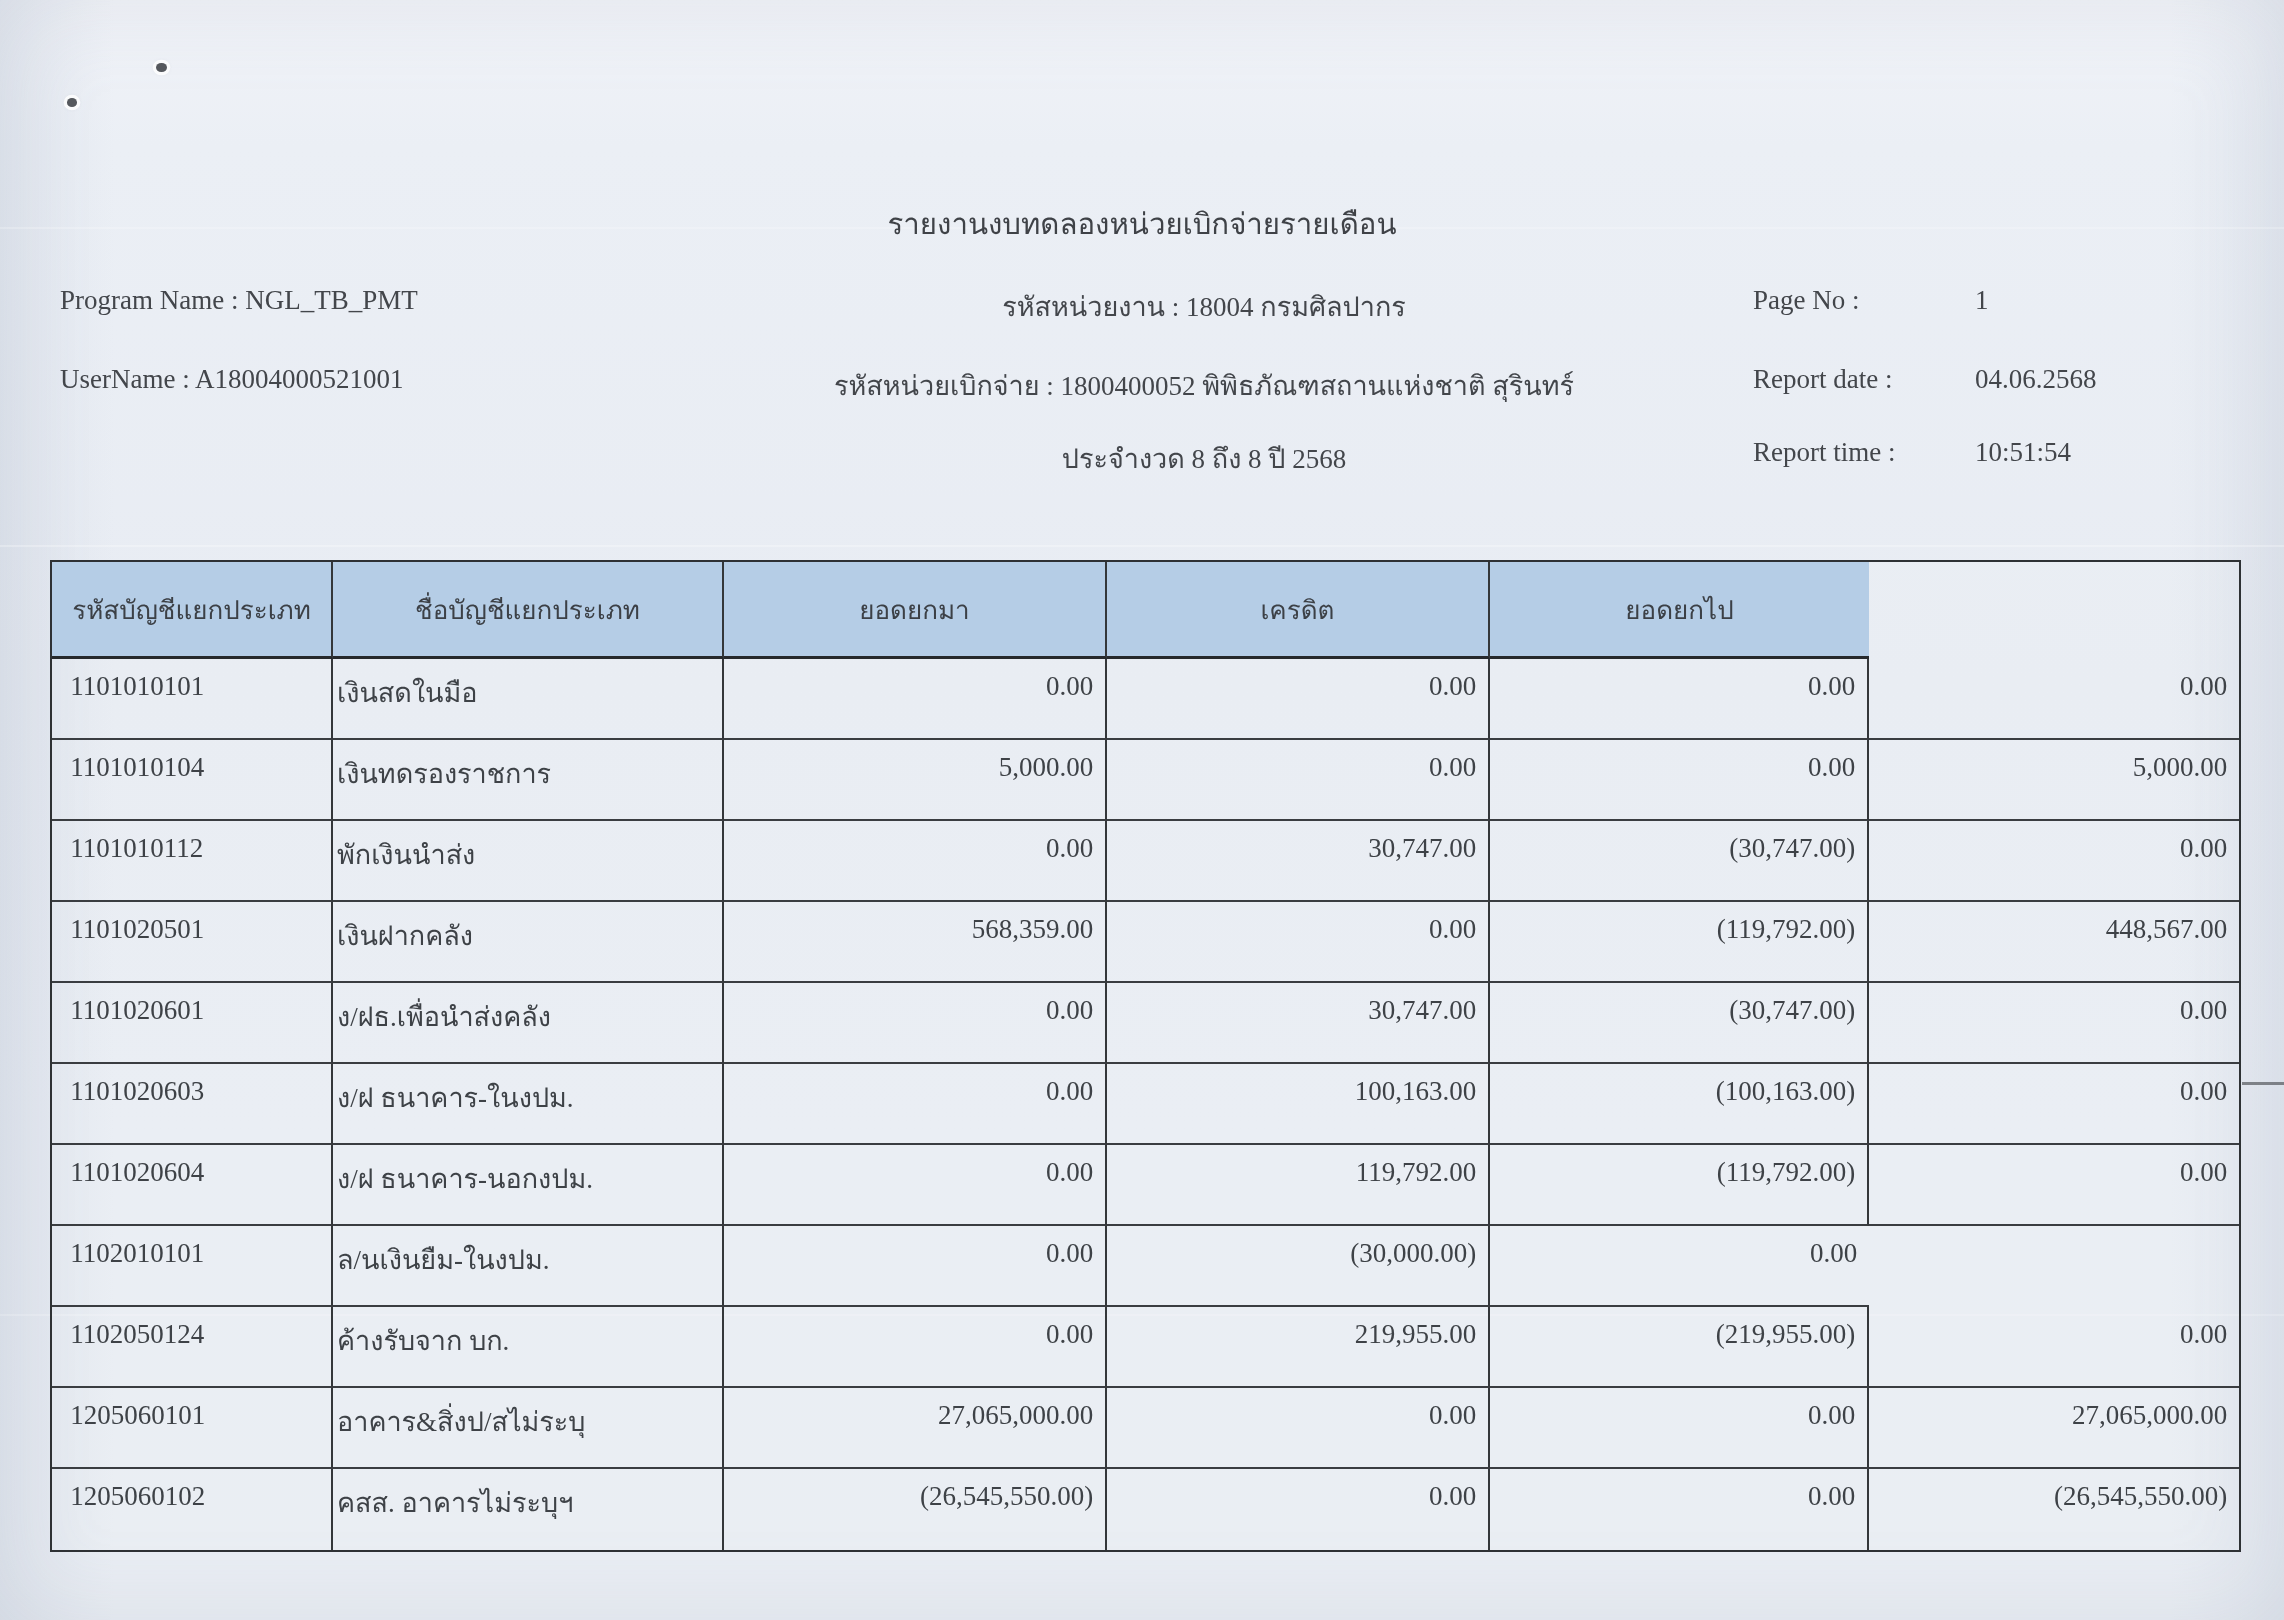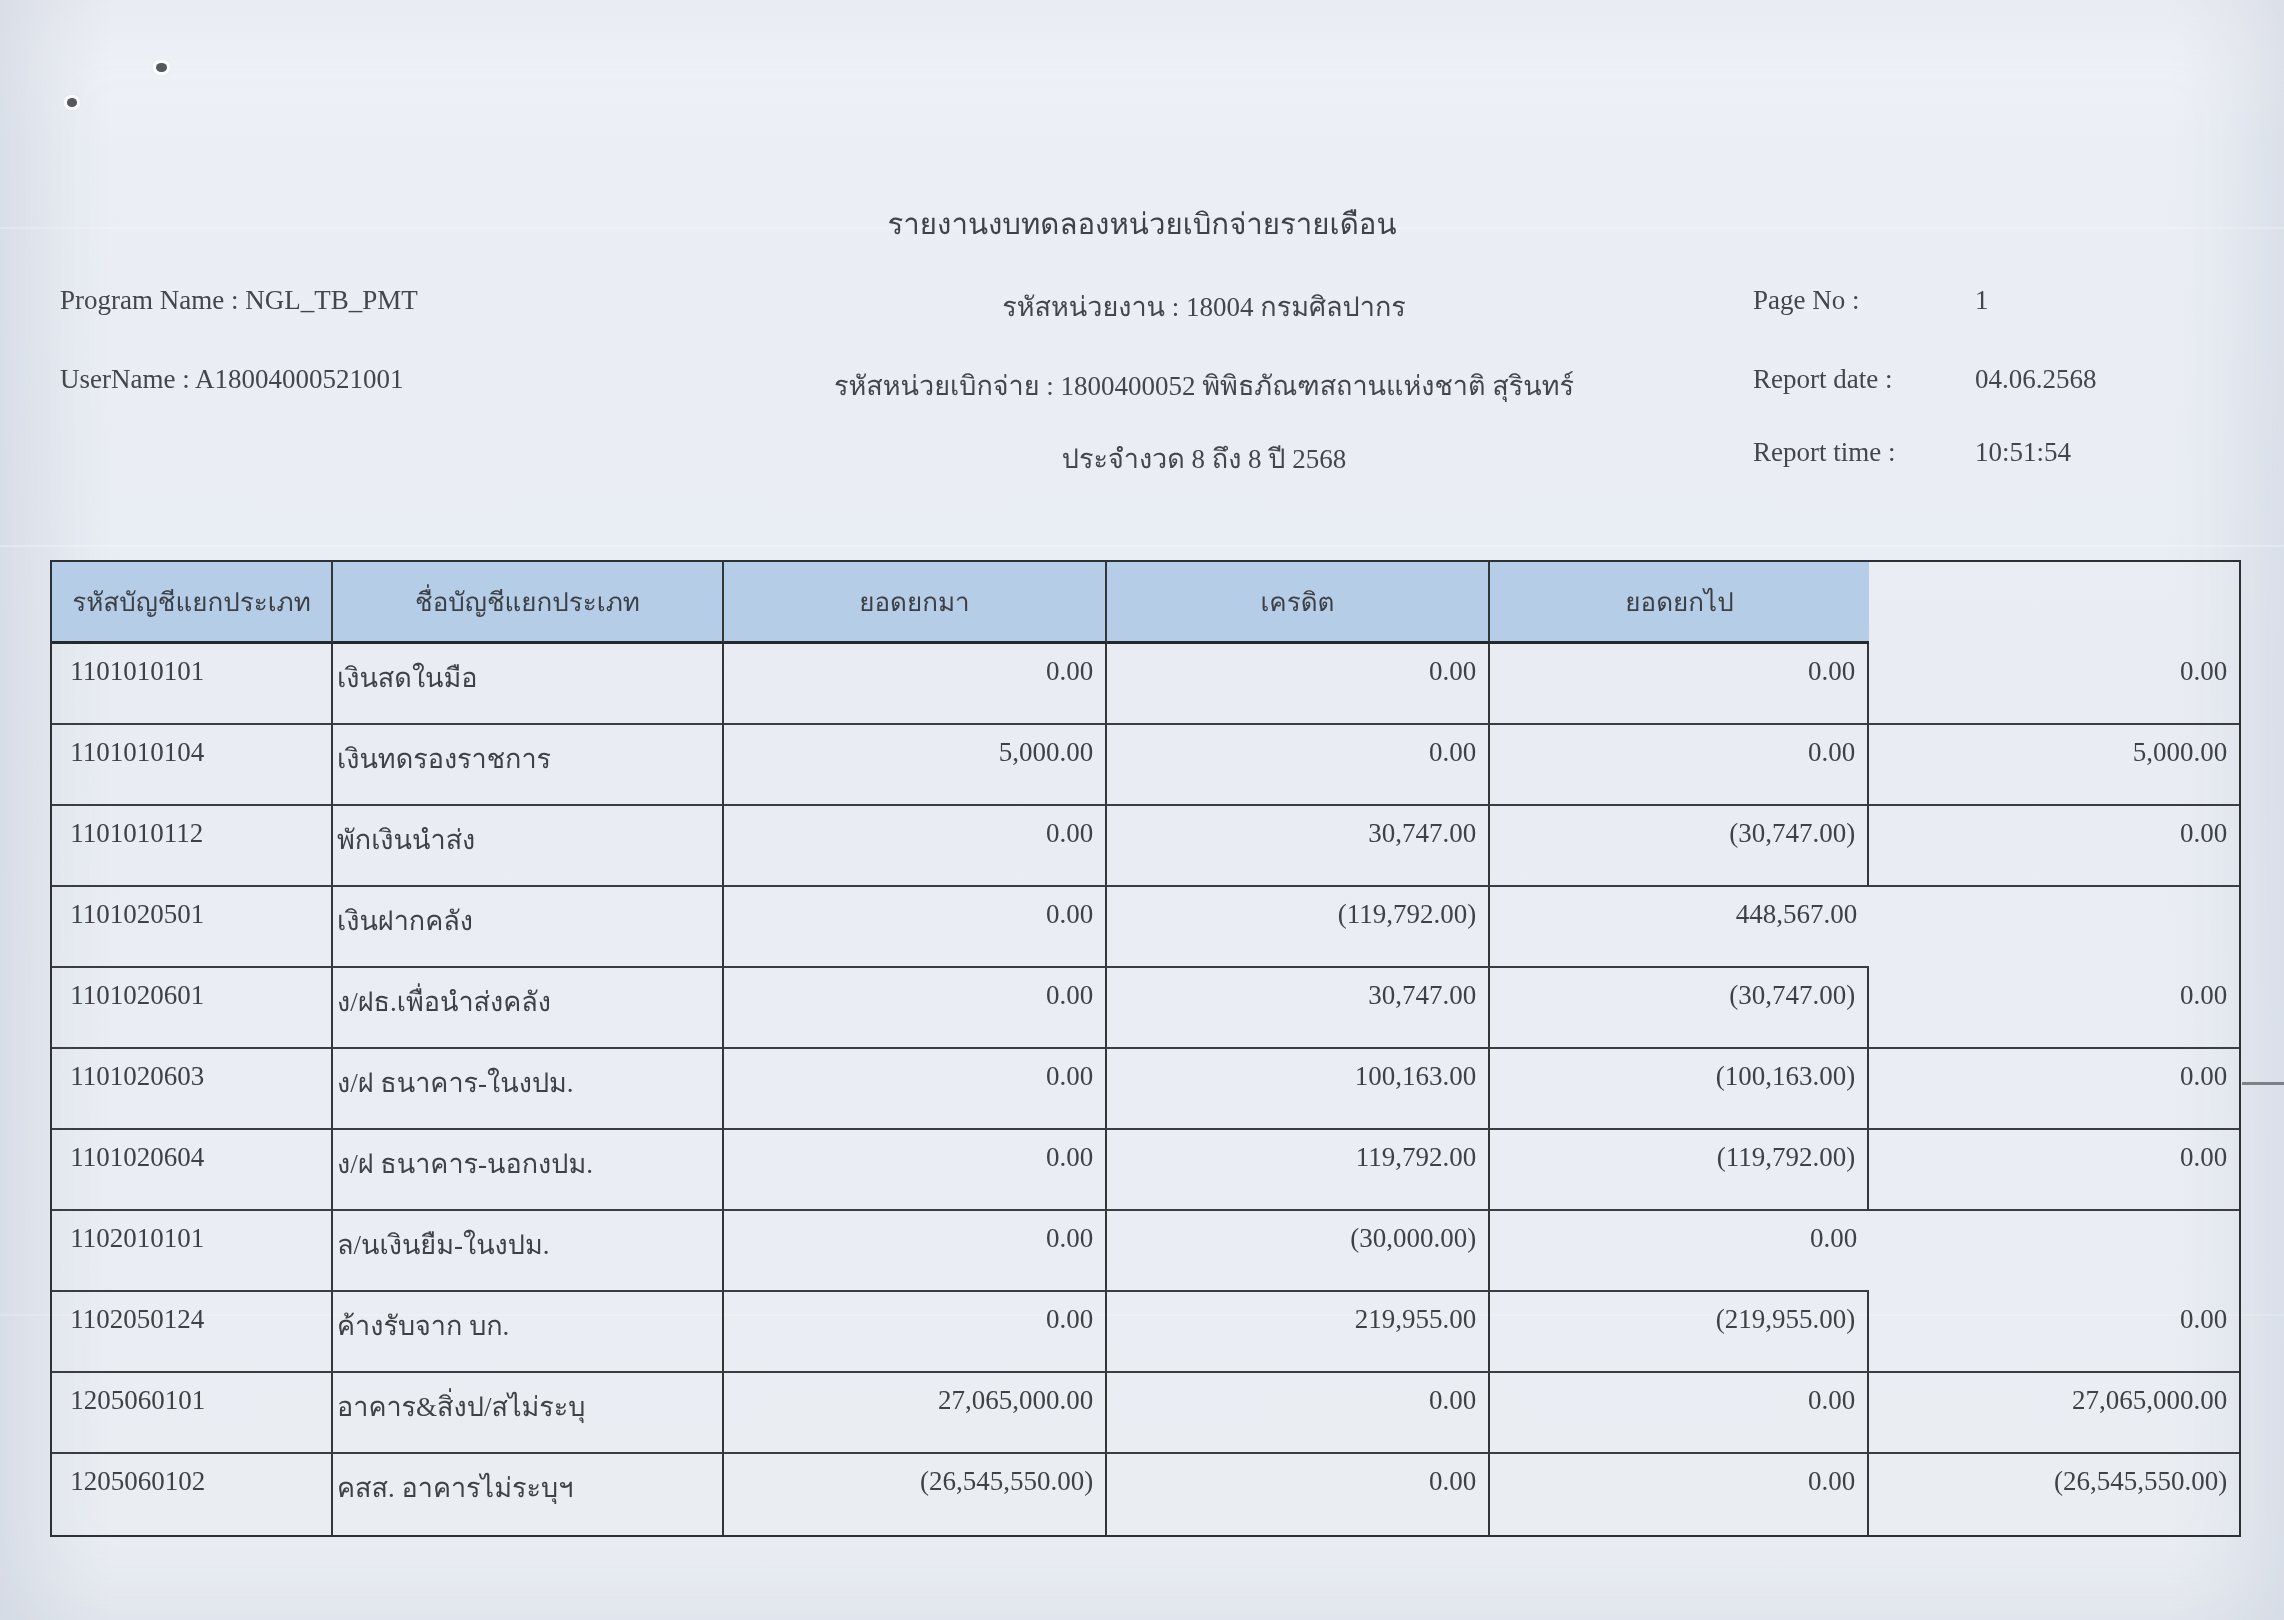--- a/index.html
+++ b/index.html
@@ -31,21 +31,21 @@
 
   .tb{
     position:absolute;left:50px;top:560px;
     border:2.6px solid #2e3134;
     background:rgba(255,255,255,.06);
   }
   .gr{display:grid;grid-template-columns:281px 391px 383px 383px 379px 370px;}
   .cell{box-sizing:border-box;border-right:2px solid #34373a;position:relative;}
   .cell:last-child{border-right:none;}
   .thead .cell{
-    height:82px;background:#b5cde6;
+    height:97px;background:#b5cde6;
     display:flex;align-items:center;justify-content:center;
     font-size:26px;color:#3c4046;border-bottom:3.9px solid #26292c;
   }
   .tr .cell{
     height:81px;border-bottom:2.6px solid #3a3d41;
     font-size:27px;padding-top:12.4px;color:#3e4247;
   }
   .tr:last-child .cell{border-bottom:none;}
   .cell.code{padding-left:18.3px;}
   .cell.name{padding-left:4px;}
@@ -116,20 +116,21 @@
       <div class="cell code">1101010112</div>
       <div class="cell name">พักเงินนำส่ง</div>
       <div class="cell num">0.00</div>
       <div class="cell num">30,747.00</div>
       <div class="cell num">(30,747.00)</div>
       <div class="cell num">0.00</div>
     </div>
     <div class="gr tr">
       <div class="cell code">1101020501</div>
       <div class="cell name">เงินฝากคลัง</div>
+      <div class="cell num">568,359.00</div>
       <div class="cell num">0.00</div>
       <div class="cell num">(119,792.00)</div>
       <div class="cell num">448,567.00</div>
     </div>
     <div class="gr tr">
       <div class="cell code">1101020601</div>
       <div class="cell name">ง/ฝธ.เพื่อนำส่งคลัง</div>
       <div class="cell num">0.00</div>
       <div class="cell num">30,747.00</div>
       <div class="cell num">(30,747.00)</div>

